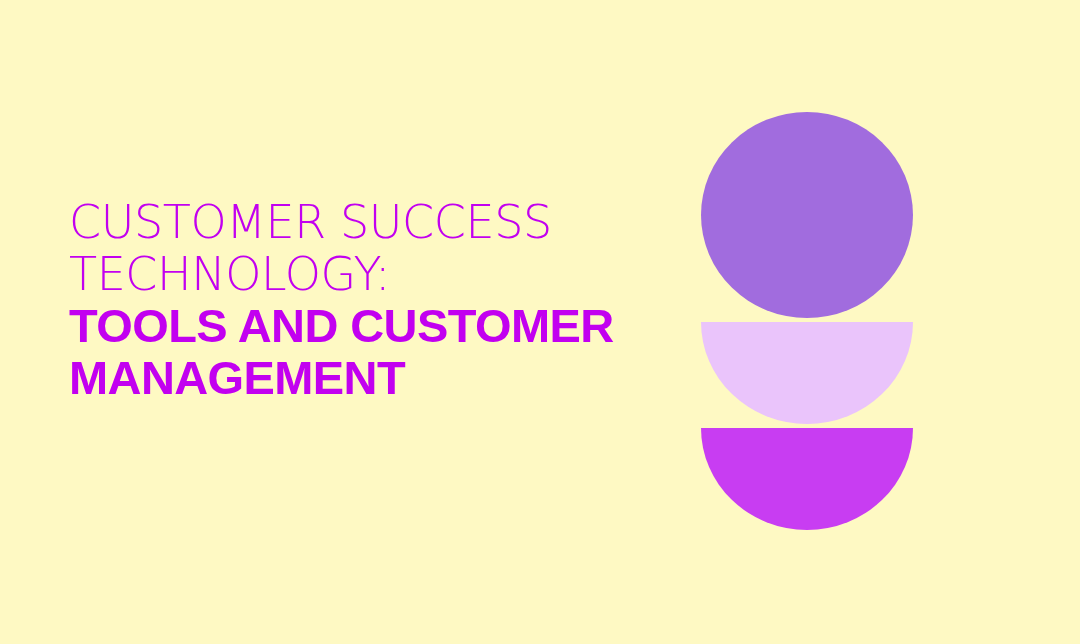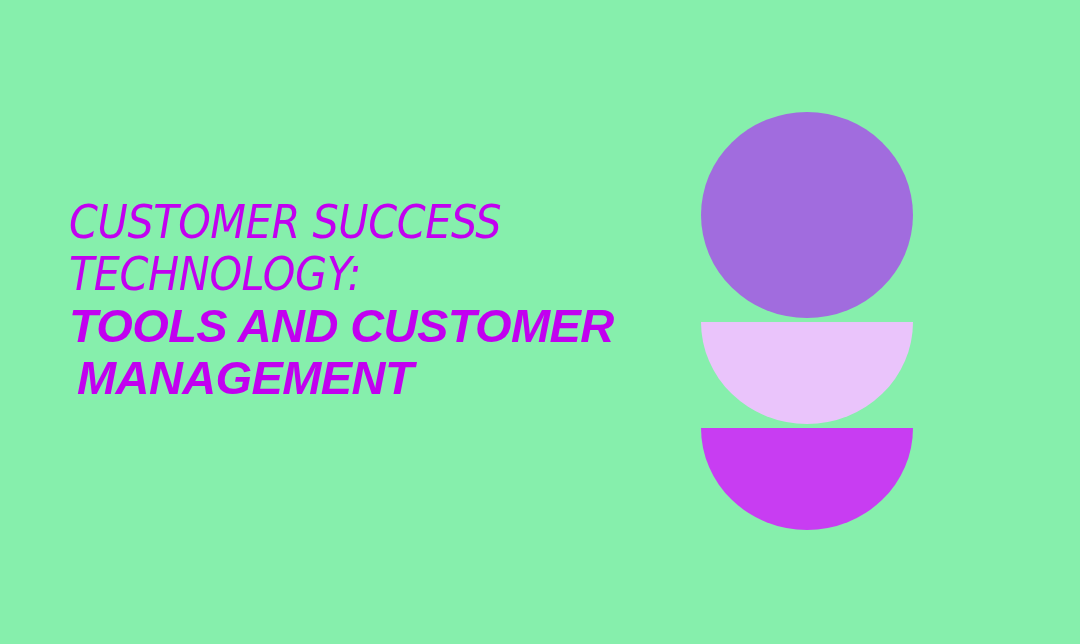--- a/index.html
+++ b/index.html
@@ -88,27 +88,27 @@
   #shape-semicircle-magenta {
     top: 316px;
     height: 102px;
     background: #c83df2;
     border-radius: 0 0 106px 106px / 0 0 102px 102px;
   }
 </style>
 </head>
 <body>
 
-<div id="slide" style="background: #86efac; font-style: italic;">
+<div id="slide" style="background: #fef9c3;">
 
   <div id="title-block">
     <span class="title-line light" style="color: rgb(194, 0, 240);">CUSTOMER SUCCESS</span>
     <span class="title-line light" style="color: rgb(194, 0, 240);">TECHNOLOGY:</span>
     <span class="title-line bold" style="color: rgb(194, 0, 240);">TOOLS AND CUSTOMER</span>
-    <span class="title-line bold" style="color: rgb(194, 0, 240); margin-left: 8px;">MANAGEMENT</span>
+    <span class="title-line bold" style="color: rgb(194, 0, 240);">MANAGEMENT</span>
   </div>
 
   <div id="shape-stack">
     <div class="shape" id="shape-circle" style="background: rgb(161, 108, 222);"></div>
     <div class="shape" id="shape-semicircle-light" style="background: rgb(234, 196, 251);"></div>
     <div class="shape" id="shape-semicircle-magenta" style="background: rgb(200, 61, 242);"></div>
   </div>
 
 </div>
 

